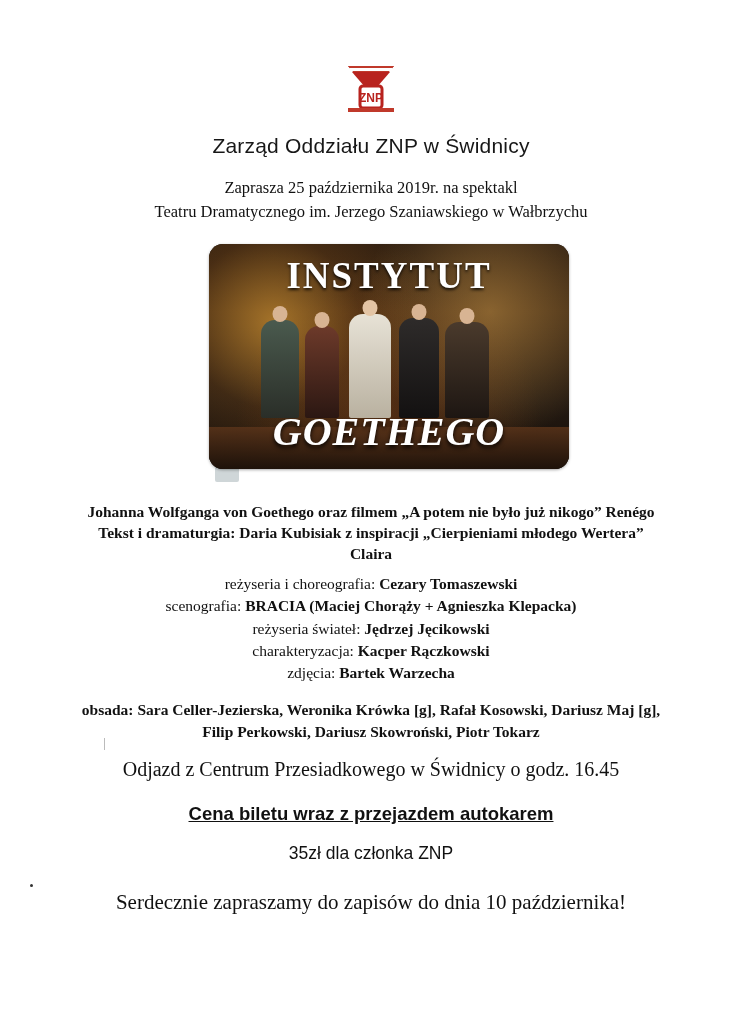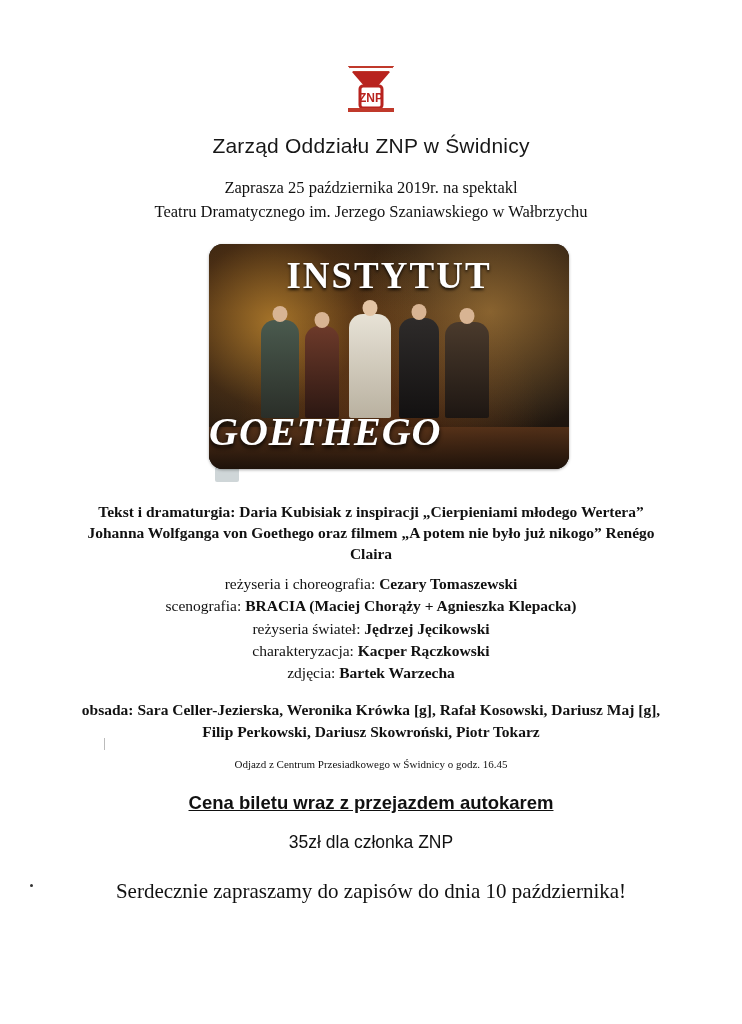--- a/index.html
+++ b/index.html
@@ -139,21 +139,21 @@
     font-weight: bold;
     font-size: 37px;
     letter-spacing: 2px;
     color: #ffffff;
     text-shadow: 0 2px 3px rgba(0,0,0,0.8);
   }
   .poster-title-bottom {
     position: absolute;
     bottom: 14px;
     left: 0; right: 0;
-    text-align: left;
+    text-align: center;
     font-family: "Liberation Serif", serif;
     font-style: italic;
     font-weight: bold;
     font-size: 40px;
     letter-spacing: 1px;
     color: #ffffff;
     text-shadow: 0 3px 4px rgba(0,0,0,0.85);
   }
 
   
@@ -179,21 +179,21 @@
     font-size: 15.5px;
     font-weight: bold;
     line-height: 1.4;
     text-align: center;
     width: 600px;
   }
   .cast .lead { font-weight: bold; }
 
   .departure {
     margin-top: 16px;
-    font-size: 11px;
+    font-size: 20px;
     text-align: center;
   }
 
   .price-head {
     margin-top: 22px;
     font-family: "Liberation Sans", sans-serif;
     font-size: 18.5px;
     font-weight: bold;
     text-decoration: underline;
     text-align: center;
@@ -281,22 +281,22 @@
           </div>
       </div>
       <div class="poster-floor"></div>
       <div class="poster-title-top">INSTYTUT</div>
       <div class="poster-title-bottom">GOETHEGO</div>
     </div>
   </div>
 
   <div class="credits">
     <div class="credit-block-bold">
+      <div>Johanna Wolfganga von Goethego oraz filmem „A potem nie było już nikogo” Renégo</div>
       <div>Tekst i dramaturgia: Daria Kubisiak z inspiracji „Cierpieniami młodego Wertera”</div>
-      <div>Johanna Wolfganga von Goethego oraz filmem „A potem nie było już nikogo” Renégo</div>
       <div>Claira</div>
     </div>
 
     <div class="credit-line">
       <span>reżyseria i choreografia: </span><b>Cezary Tomaszewski</b>
     </div>
     <div class="credit-line">
       <span>scenografia: </span><b>BRACIA (Maciej Chorąży + Agnieszka Klepacka)</b>
     </div>
     <div class="credit-line">

